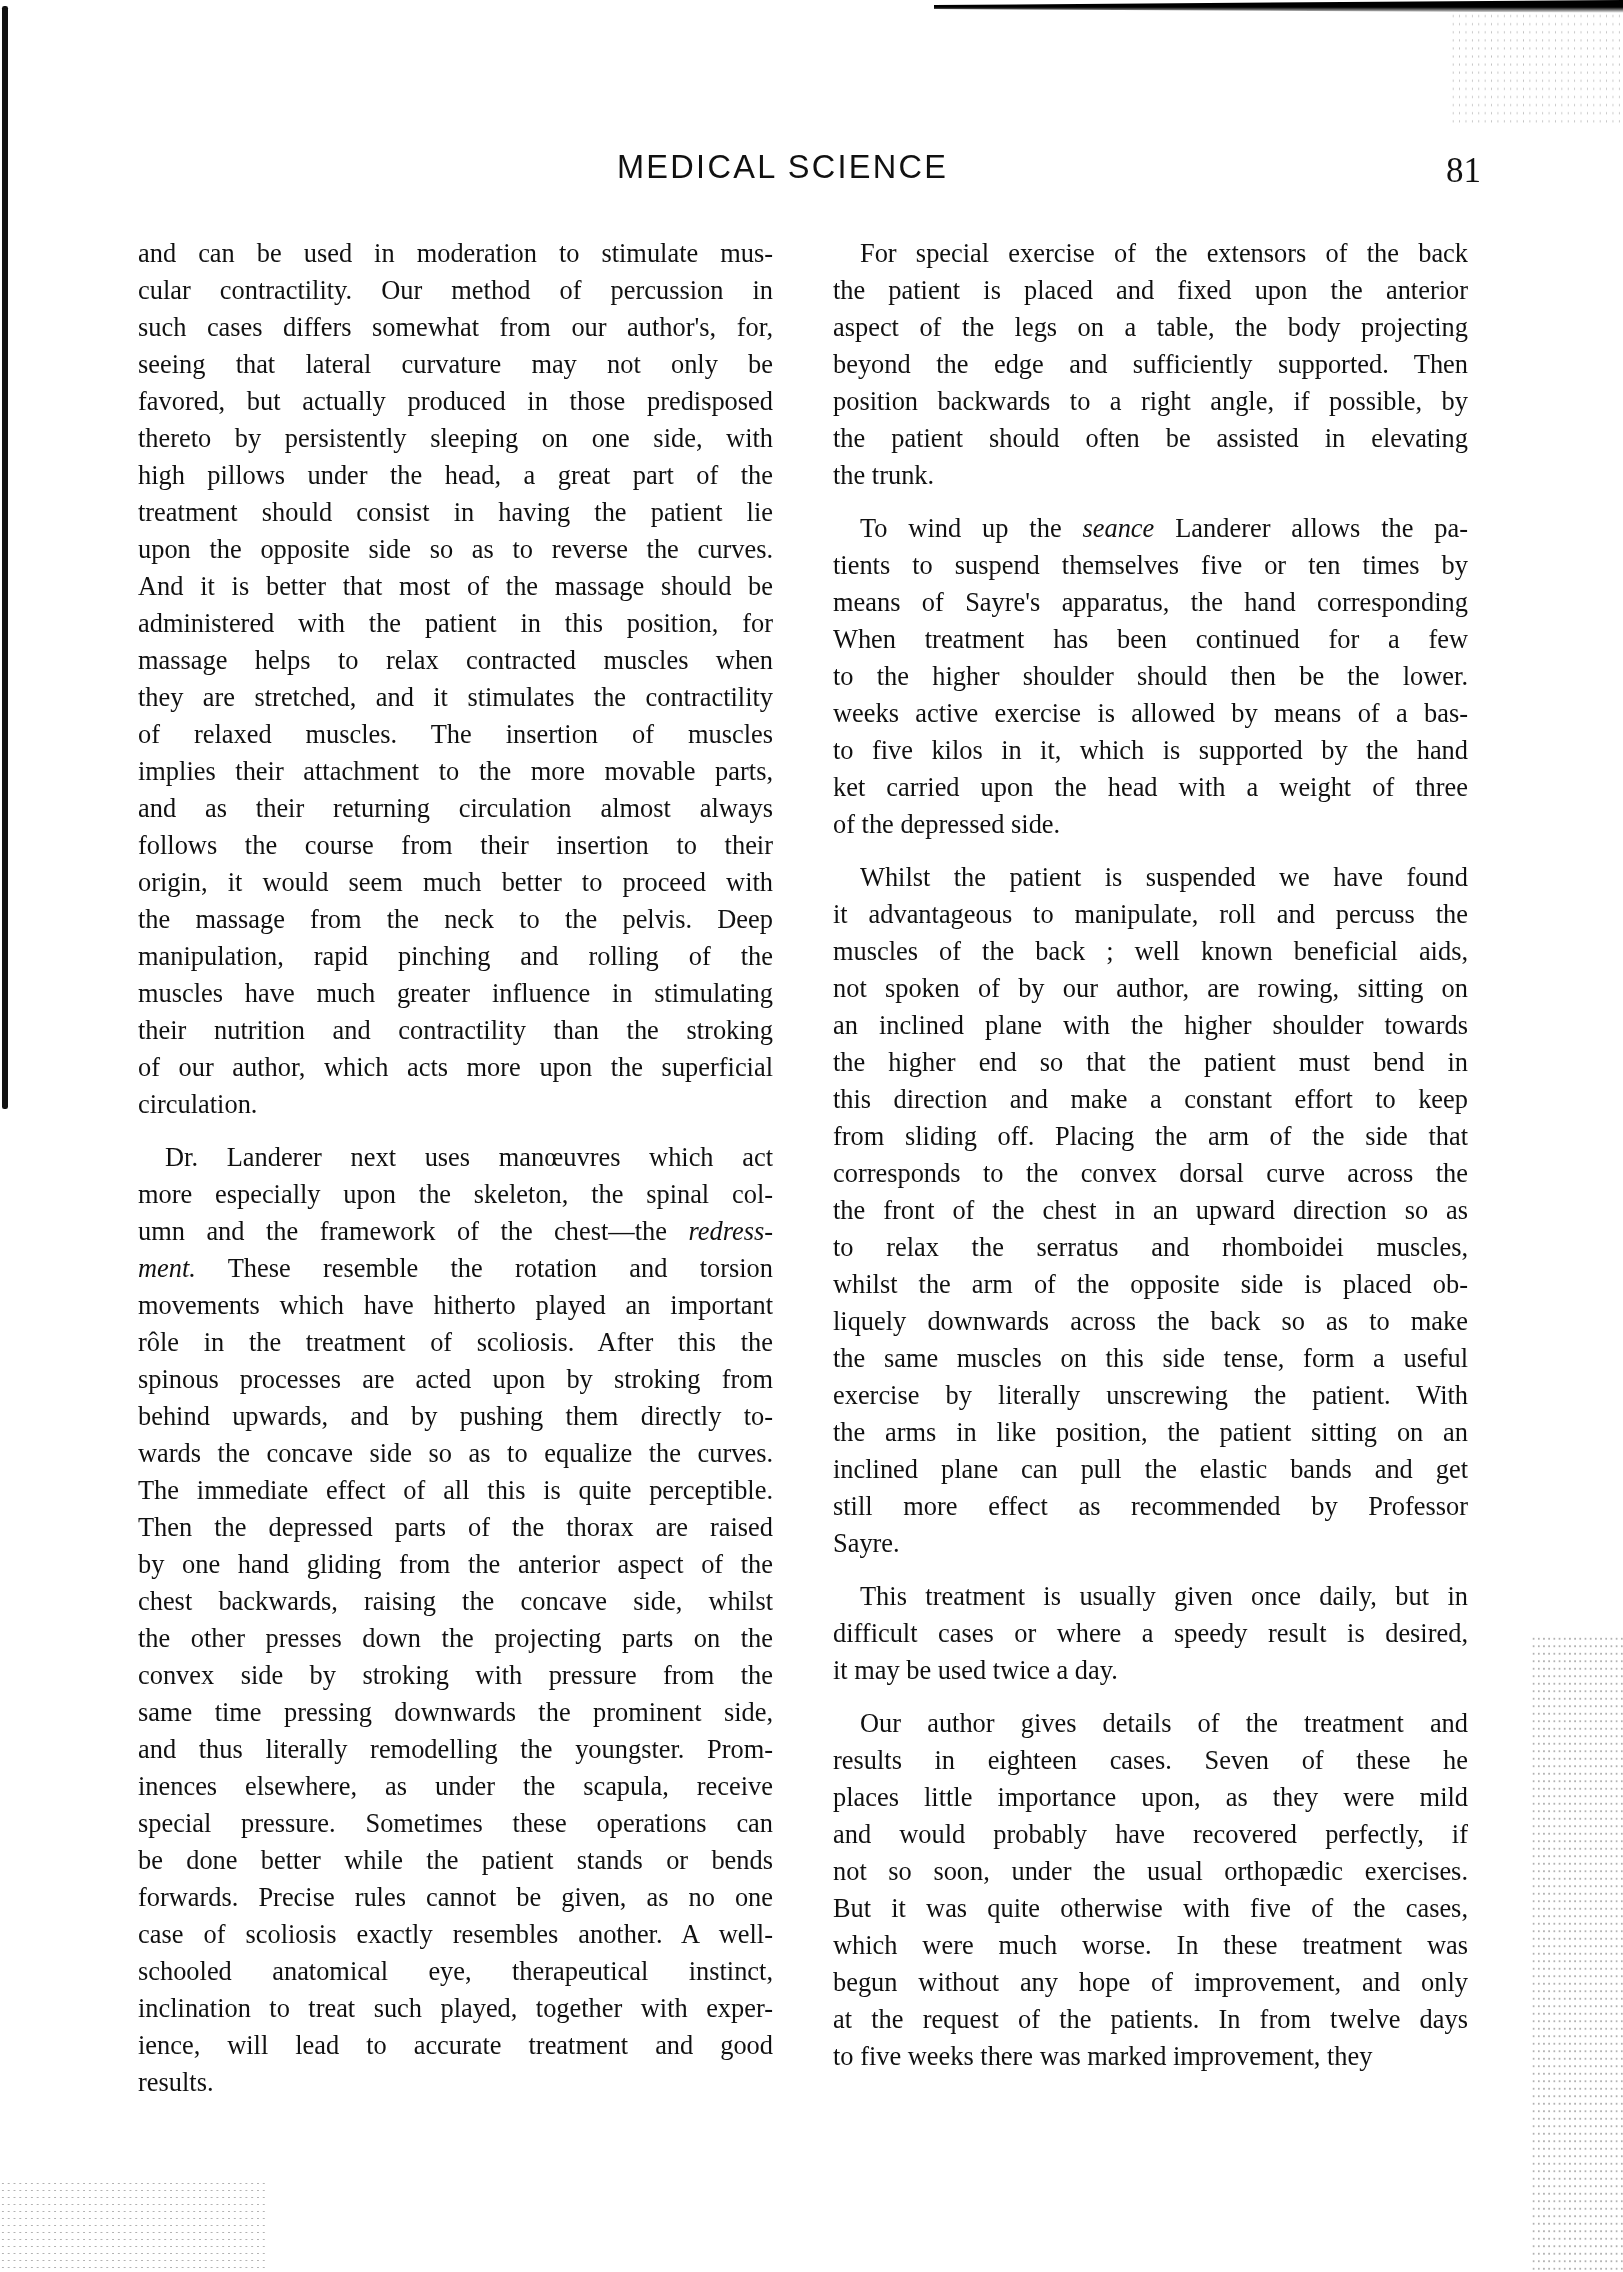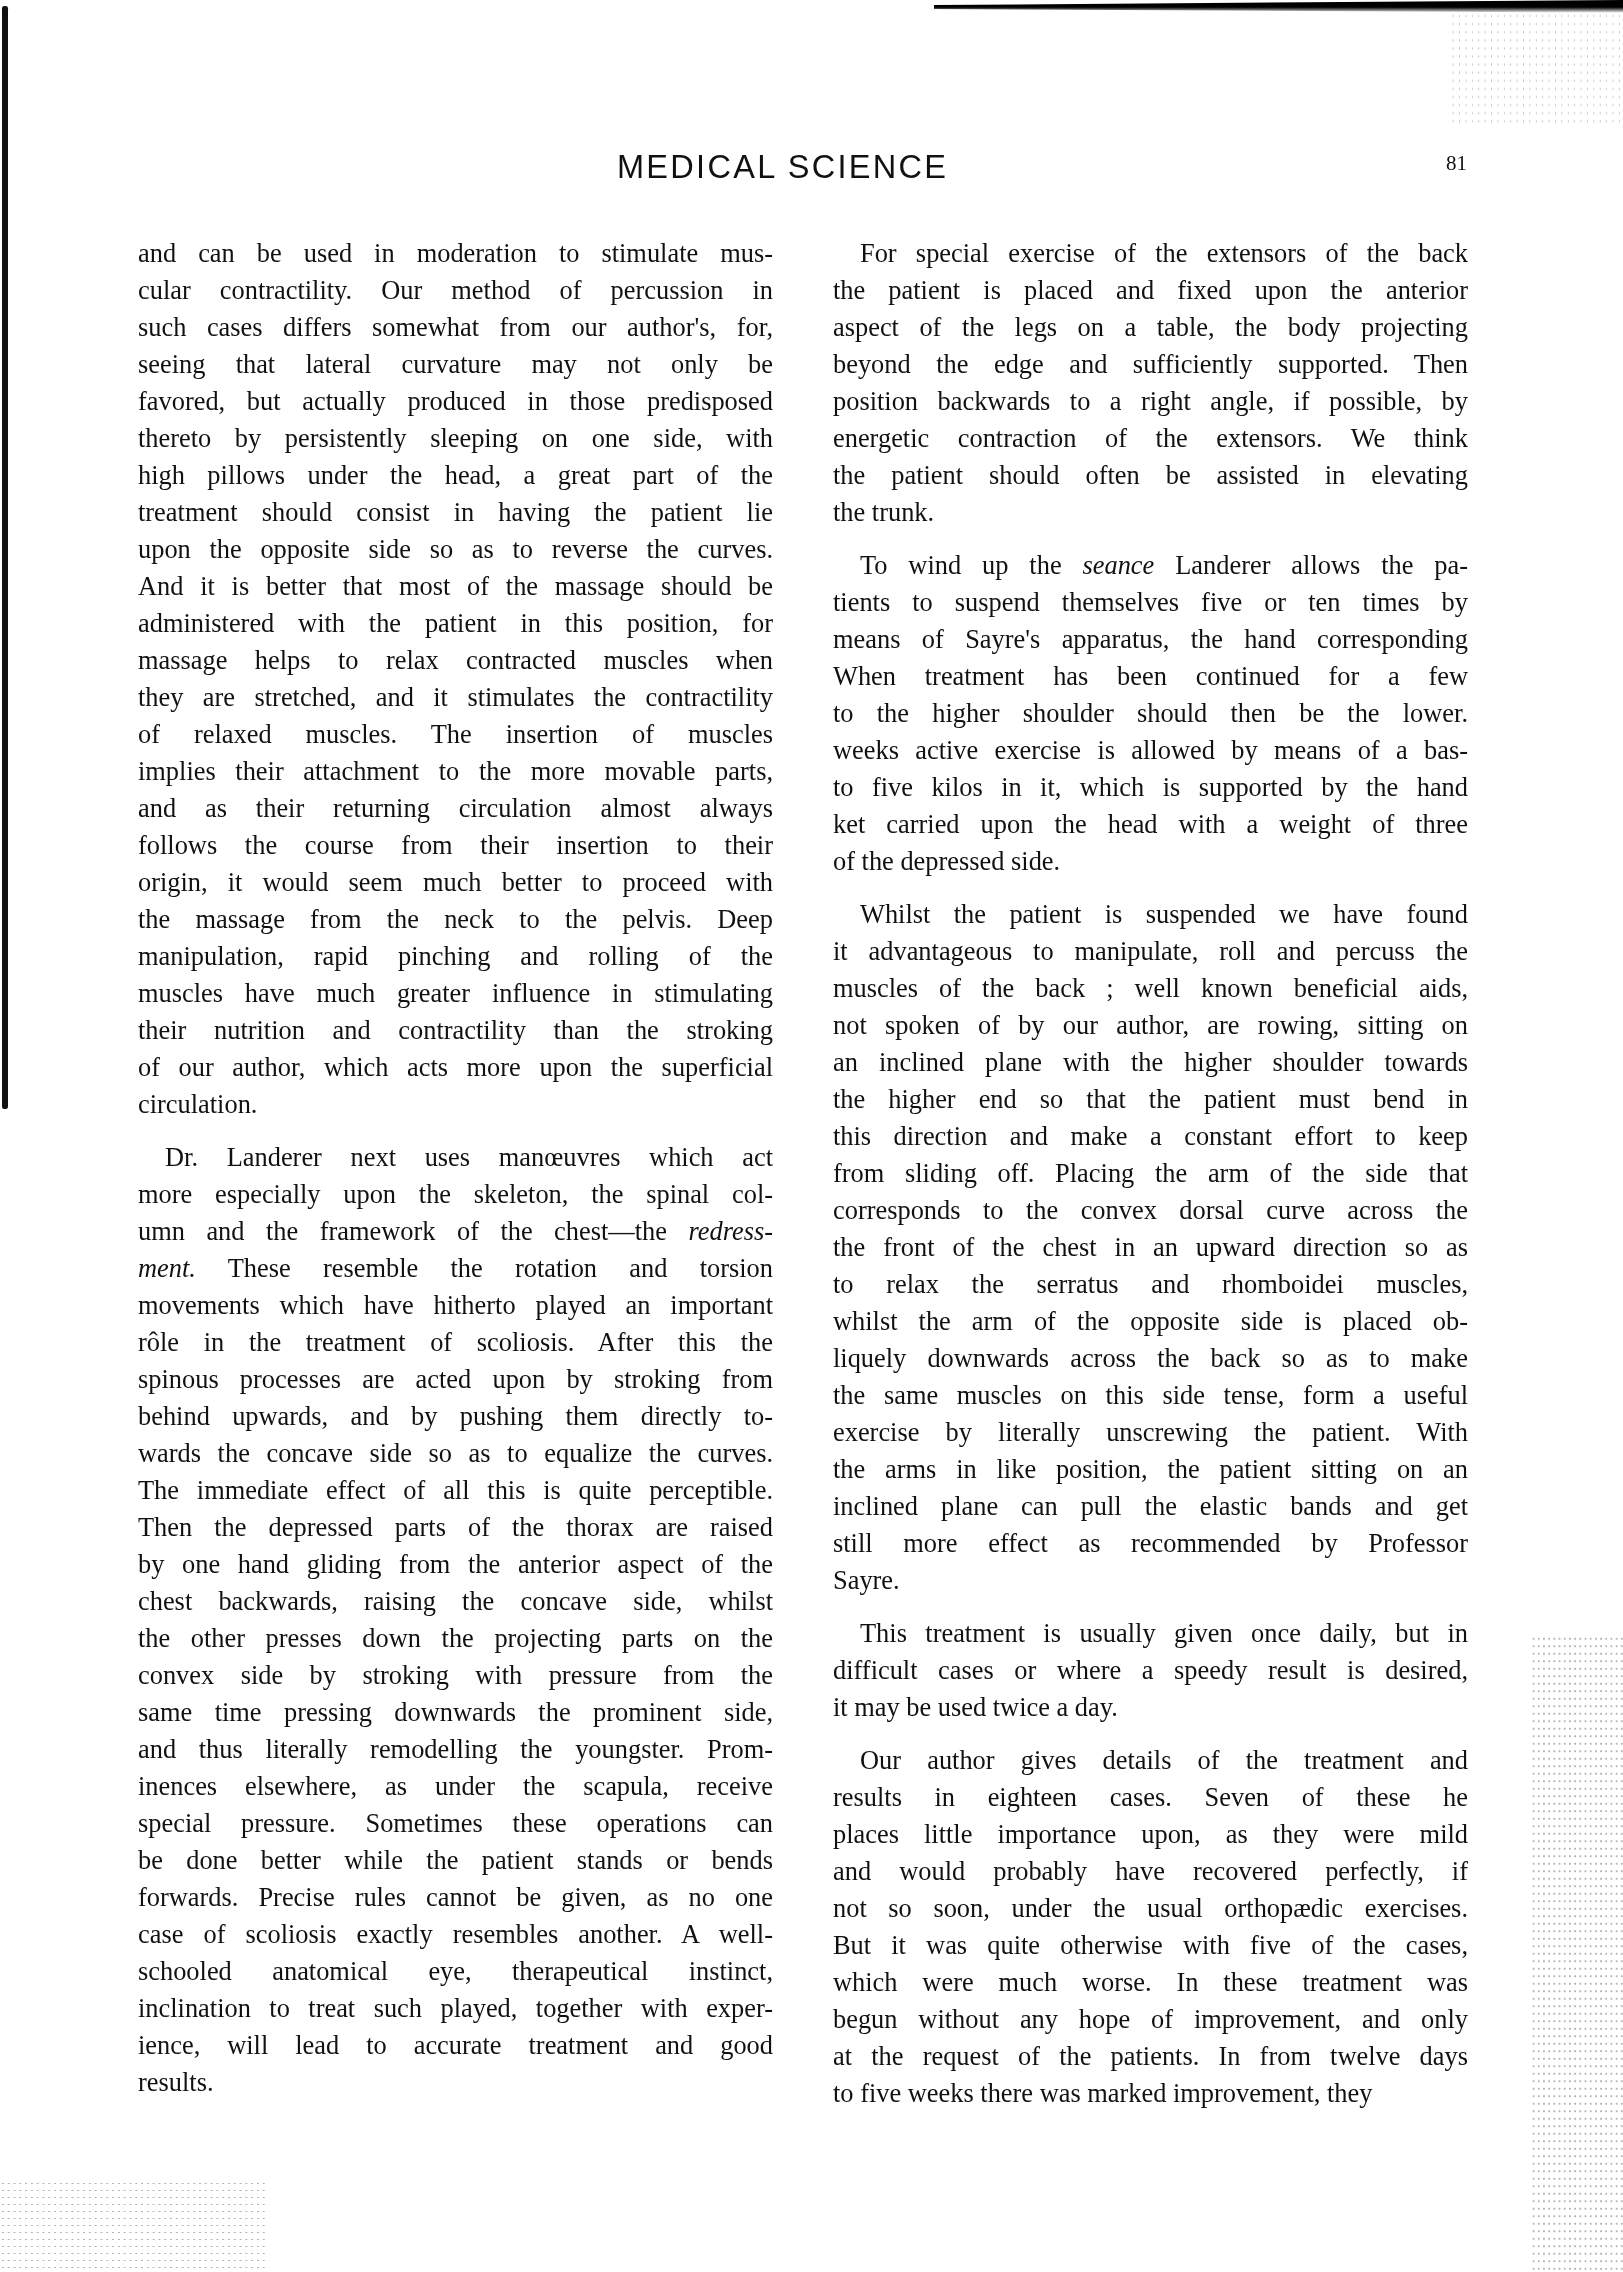--- a/index.html
+++ b/index.html
@@ -34,21 +34,21 @@
   }
   .running-head {
     position: absolute; top: 149px; left: 0; width: 1304px; height: 41px;
   }
   .running-title {
     position: absolute; left: 617px; top: 0;
     font-family: "Liberation Sans", "DejaVu Sans", sans-serif;
     font-size: 32.5px; letter-spacing: 2.3px; font-weight: normal;
   }
   .page-number {
-    position: absolute; left: 1446px; top: 2.3px; font-size: 21px;
+    position: absolute; left: 1446px; top: 2.3px; font-size: 35px;
   }
   .column {
     position: absolute; top: 219px; width: 667px;
     font-size: 26.4px; line-height: 37px; text-align: justify;
     hyphens: none;
   }
   .col-left { left: 122px; }
   .col-right { left: 817px; }
   .column p { margin: 16px; text-indent: 0; }
   .line { display: block; text-align: justify; text-align-last: justify; white-space: nowrap; overflow: hidden; }
@@ -125,21 +125,20 @@
       <span class="line last">results.</span>
     </p>
   </div>
 <div class="column col-right" id="col-right">
     <p>
       <span class="line" style="padding-left: 27px;">For special exercise of the extensors of the back</span>
       <span class="line">the patient is placed and fixed upon the anterior</span>
       <span class="line">aspect of the legs on a table, the body projecting</span>
       <span class="line">beyond the edge and sufficiently supported.  Then</span>
       <span class="line">position backwards to a right angle, if possible, by</span>
-      <span class="line">energetic contraction of the extensors.  We think</span>
       <span class="line">the patient should often be assisted in elevating</span>
       <span class="line last">the trunk.</span>
     </p>
     <p>
       <span class="line" style="padding-left: 27px;">To wind up the <em>seance</em> Landerer allows the pa-</span>
       <span class="line">tients to suspend themselves five or ten times by</span>
       <span class="line">means of Sayre's apparatus, the hand corresponding</span>
       <span class="line">When treatment has been continued for a few</span>
       <span class="line">to the higher shoulder should then be the lower.</span>
       <span class="line">weeks active exercise is allowed by means of a bas-</span>

